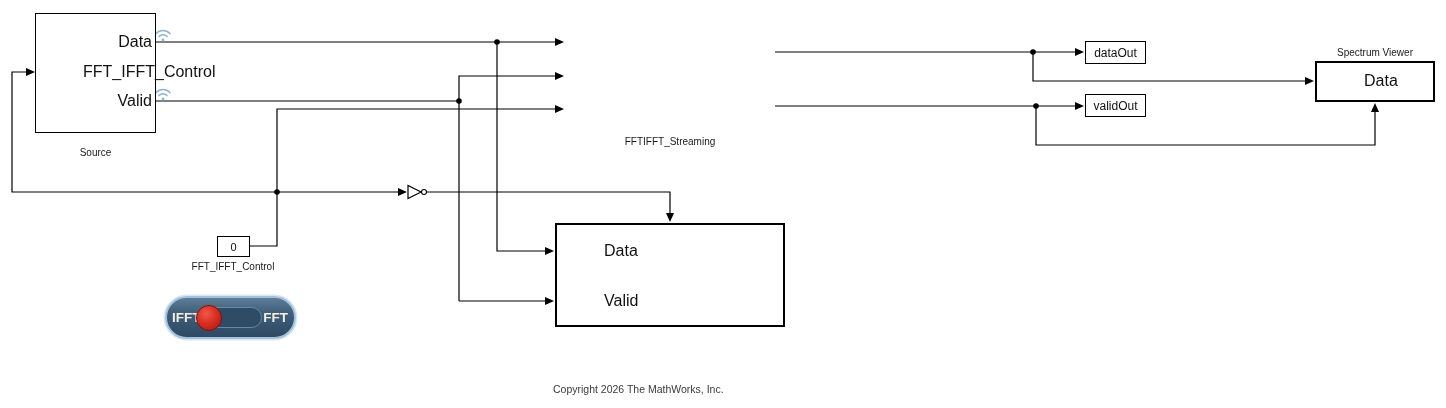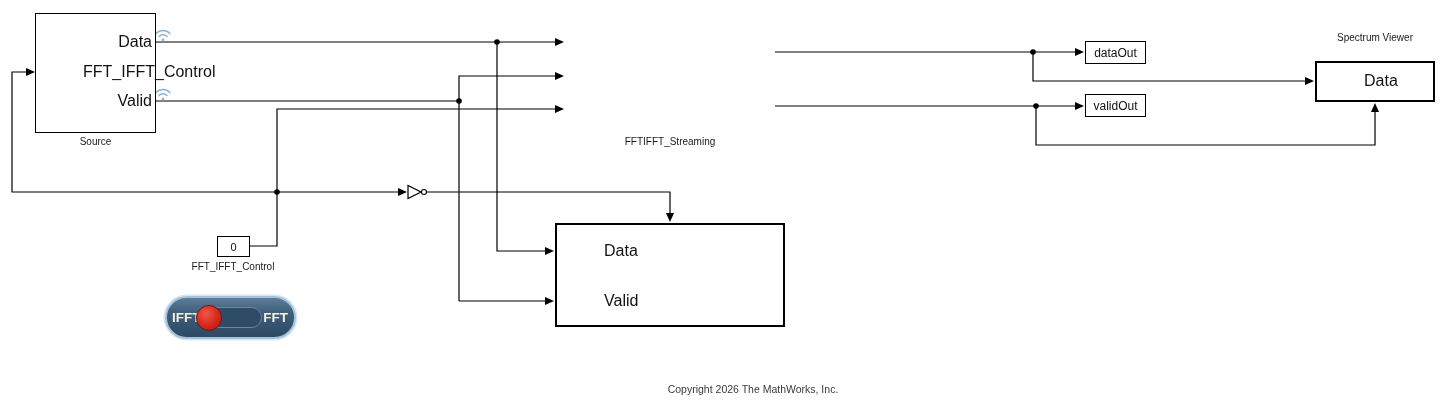--- a/index.html
+++ b/index.html
@@ -23,21 +23,21 @@
   }
   .outport {
     display:flex; align-items:center; justify-content:center;
     font-size:12px; color:#111111;
   }
   .constblk {
     display:flex; align-items:center; justify-content:center;
     font-size:11px; color:#111111;
   }
   .copyright {
-    position:absolute; left:553px; top:383px; width:400px; text-align:center;
+    position:absolute; left:553px; top:383px; width:400px; 
     font-size:10.5px; color:#3a3a3a;
   }
   
   .toggle {
     position:absolute; left:165px; top:296px; width:131px; height:43px;
     border-radius:22px; box-sizing:border-box;
     background:linear-gradient(180deg,#5e7d98 0%,#41607c 35%,#35536f 70%,#2e4a64 100%);
     border:2px solid #a3c2da;
     box-shadow:0 0 0 1.5px #d9e7f2;
   }
@@ -123,30 +123,30 @@
 
     <path d="M663.5,235.5 h3.2 v-7 h4.6 v7 h3.2" stroke="#000000" stroke-width="1.4" fill="none"></path>
     <path d="M1370,98.5 h2.8 v-6 h4.4 v6 h2.8" stroke="#000000" stroke-width="1.3" fill="none"></path>
   </svg>
 
   <div class="block thin" style="left:35px; top:13px; width:121px; height:120px;">
     <span class="port pl" style="top:52px">FFT_IFFT_Control</span>
     <span class="port pr" style="top:22px">Data</span>
     <span class="port pr" style="top:81px">Valid</span>
   </div>
-  <div class="blklabel" style="left:35px; top:136px; width:121px;">Source</div>
+  <div class="blklabel" style="left:35px; top:147px; width:121px;">Source</div>
 
   <div class="blklabel" style="left:565px; top:136px; width:210px;">FFTIFFT_Streaming</div>
 
   <div class="block thick" style="left:555px; top:223px; width:230px; height:104px;">
     <span class="port pl" style="top:20px">Data</span>
     <span class="port pl" style="top:70px">Valid</span>
   </div>
 
-  <div class="blklabel" style="left:1305px; top:32px; width:140px;">Spectrum Viewer</div>
+  <div class="blklabel" style="left:1305px; top:47px; width:140px;">Spectrum Viewer</div>
   <div class="block thick" style="left:1315px; top:61px; width:120px; height:41px;">
     <span class="port pl" style="top:12px">Data</span>
   </div>
 
   <div class="block thin outport" style="left:1085px; top:41px; width:61px; height:23px;">
     <span>dataOut</span>
   </div>
   <div class="block thin outport" style="left:1085px; top:94px; width:61px; height:23px;">
     <span>validOut</span>
   </div>

